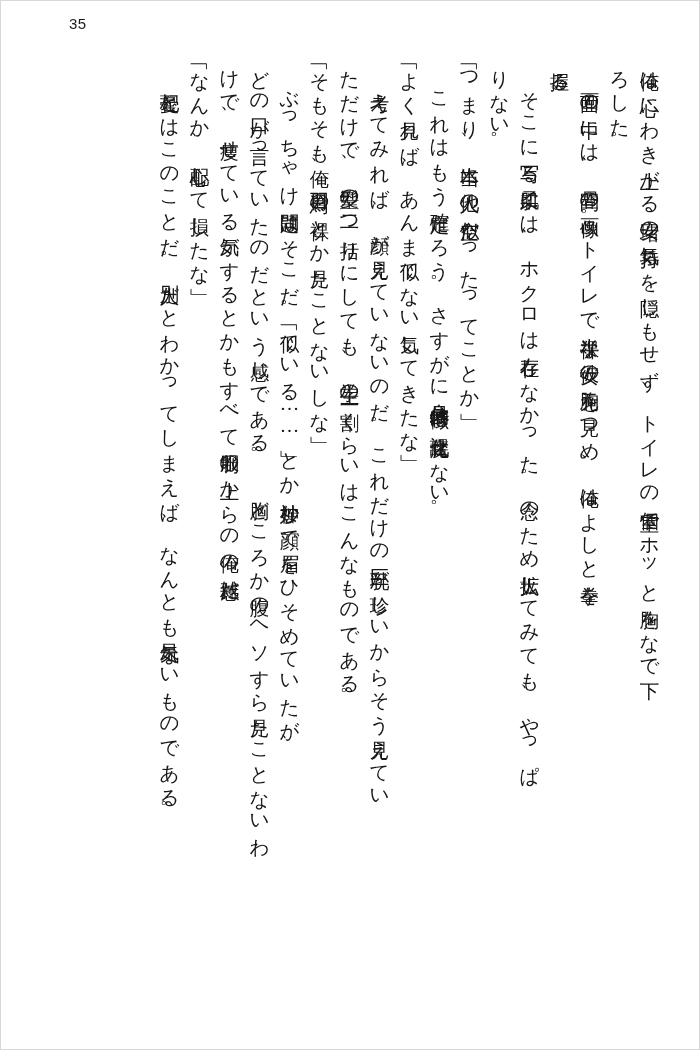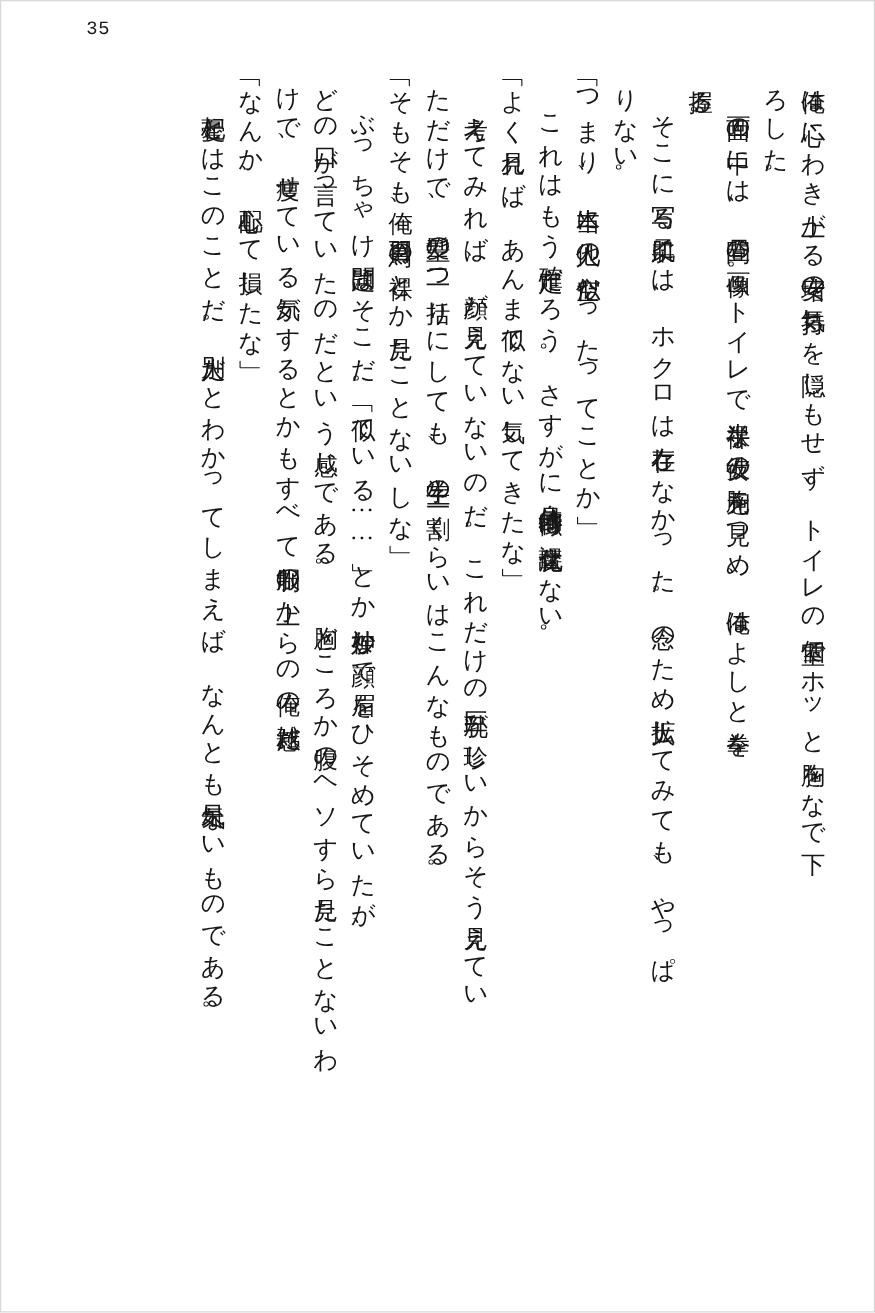--- a/index.html
+++ b/index.html
@@ -20,21 +20,21 @@
     height: 1050px;
     background: #ffffff;
     box-sizing: border-box;
     border: 1px solid #d8d8d8;
   }
   .page-number {
     position: absolute;
     top: 14px;
     left: 68px;
     font-size: 15px;
-    font-family: Liberation Mono, monospace;
+    font-family: Liberation Sans, sans-serif;
     letter-spacing: 0.5px;
     color: #1a1a1a;
   }
   .text-body {
     position: absolute;
     top: 56px;
     right: 40px;
     bottom: 40px;
     left: 40px;
     display: flex;

